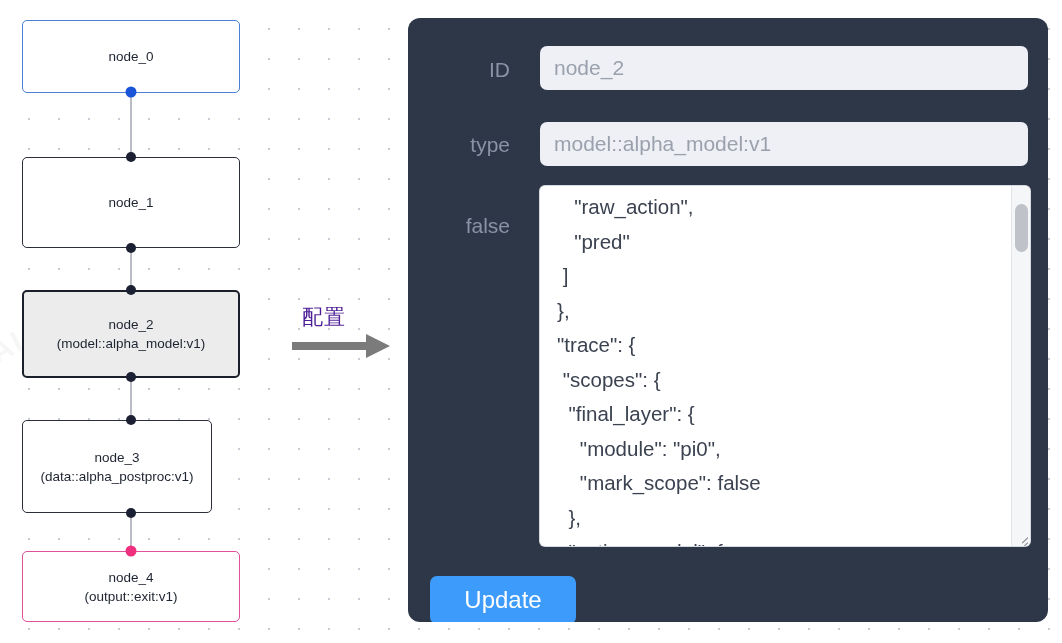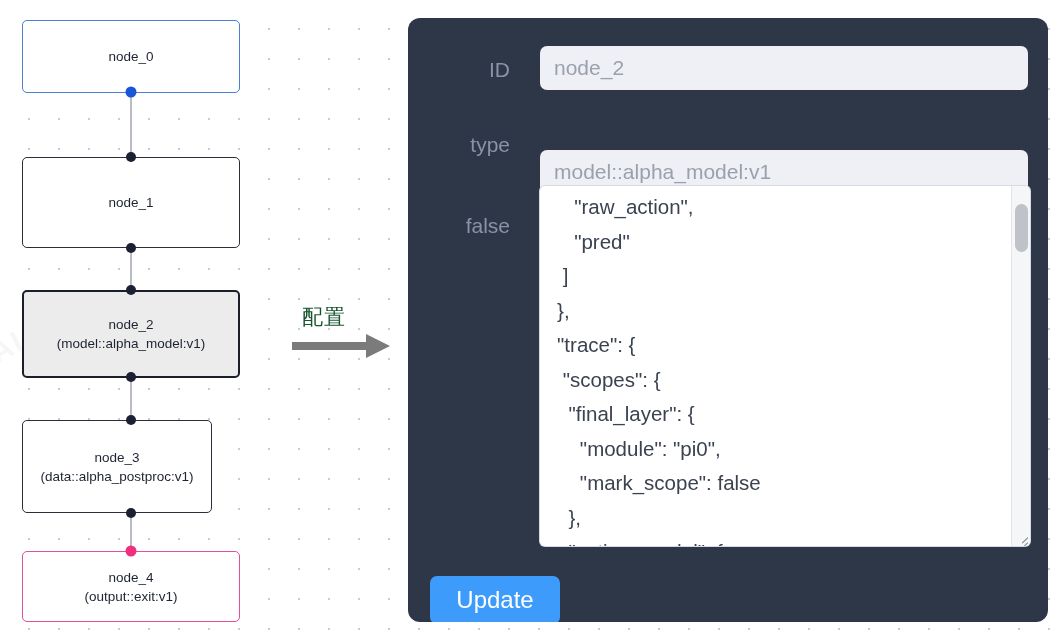--- a/index.html
+++ b/index.html
@@ -50,21 +50,21 @@
   .port.blue{background:#1a54d8;width:11px;height:11px;}
   .port.pink{background:#f0307e;width:11px;height:11px;}
 
   .edge{
     position:absolute;width:2px;background:#b9bcc4;
     transform:translateX(-50%);
   }
 
   
   .cfg-label{
-    position:absolute;font-size:21px;color:#14532d;letter-spacing:1px;
+    position:absolute;font-size:21px;color:#4c1d95;letter-spacing:1px;
     font-family:"DejaVu Sans","Liberation Sans",sans-serif;
   }
   .arrow-wrap{position:absolute;}
 
   
   .panel{
     position:absolute;left:408px;top:18px;width:640px;height:604px;
     background:#2e3748;border-radius:12px;box-sizing:border-box;
     padding:16px;overflow:hidden;
   }
@@ -178,21 +178,21 @@
       <path d="M0 9 L74 9 L74 1 L98 13 L74 25 L74 17 L0 17 Z" fill="#7b7b7b"></path>
     </svg>
   </div>
 
   <div class="panel">
 
     <div class="flabel" style="position:absolute;left:20px;top:40px;width:82px;">ID</div>
     <div class="finput" style="position:absolute;left:132px;top:28px;width:488px;height:44px;">node_2</div>
 
     <div class="flabel" style="position:absolute;left:20px;top:115px;width:82px;">type</div>
-    <div class="finput" style="position:absolute;left:132px;top:104px;width:488px;height:44px;margin-top:28px;">model::alpha_model:v1</div>
+    <div class="finput" style="position:absolute;left:132px;top:104px;width:488px;height:44px;">model::alpha_model:v1</div>
 
     <div class="flabel" style="position:absolute;left:10px;top:196px;width:92px;">false</div>
 
     <div class="ta-wrap" style="left:132px;top:168px;width:490px;height:360px;">
       <div class="ta-text">      "raw_action",
       "pred"
     ]
    },
    "trace": {
     "scopes": {
@@ -203,16 +203,16 @@
      "action_model": {</div>
       <div class="ta-scroll">
         <div class="ta-thumb"></div>
       </div>
       <div class="ta-grip">
         <i style="top:11px;width:13px;"></i>
         <i style="top:6px;width:8px;"></i>
       </div>
     </div>
 
-    <button class="btn-update" style="left:22px;top:558px;width:130px;height:48px;">Update</button>
+    <button class="btn-update" style="left:22px;top:558px;width:146px;height:48px;">Update</button>
   </div>
 
 </div>
 
 </body></html>

